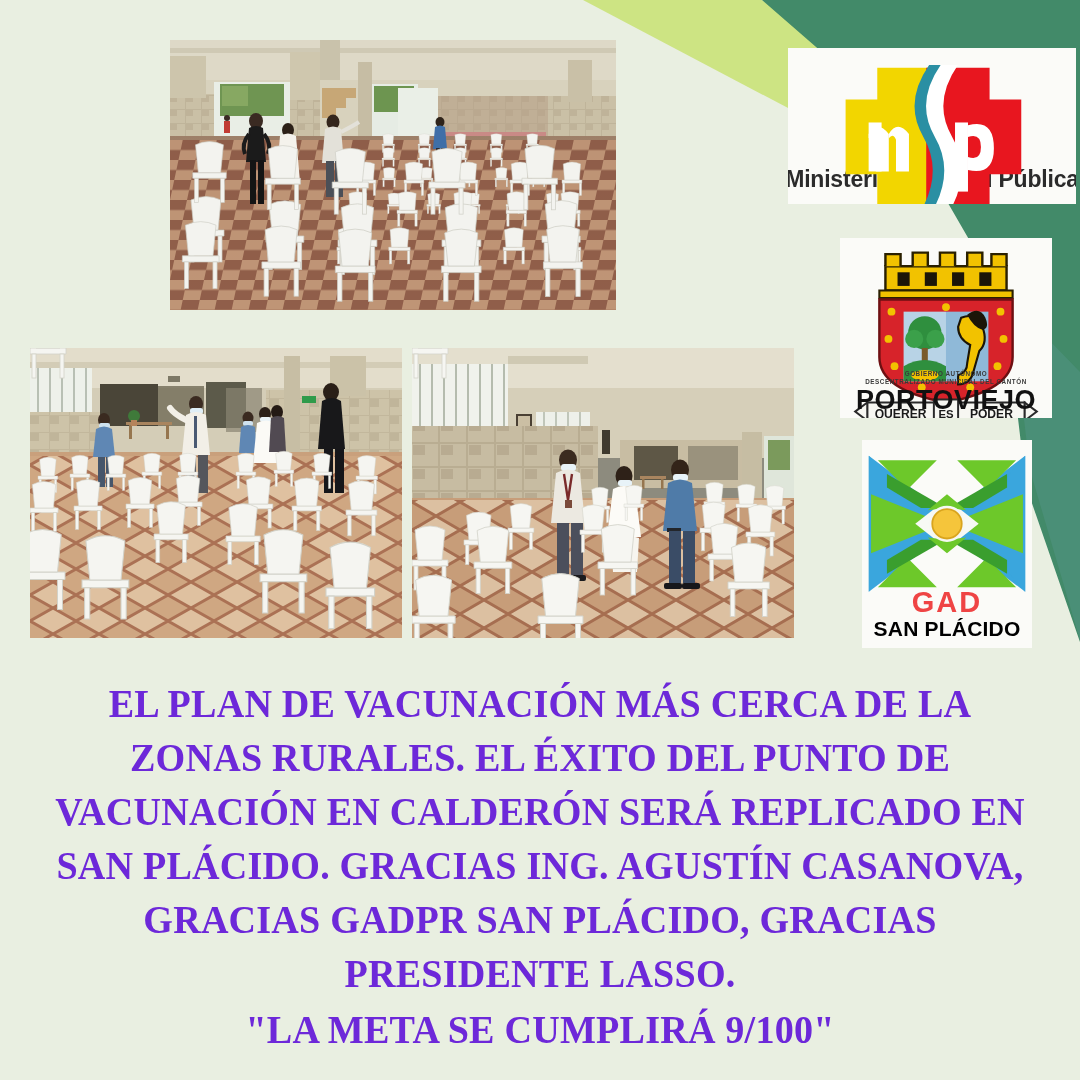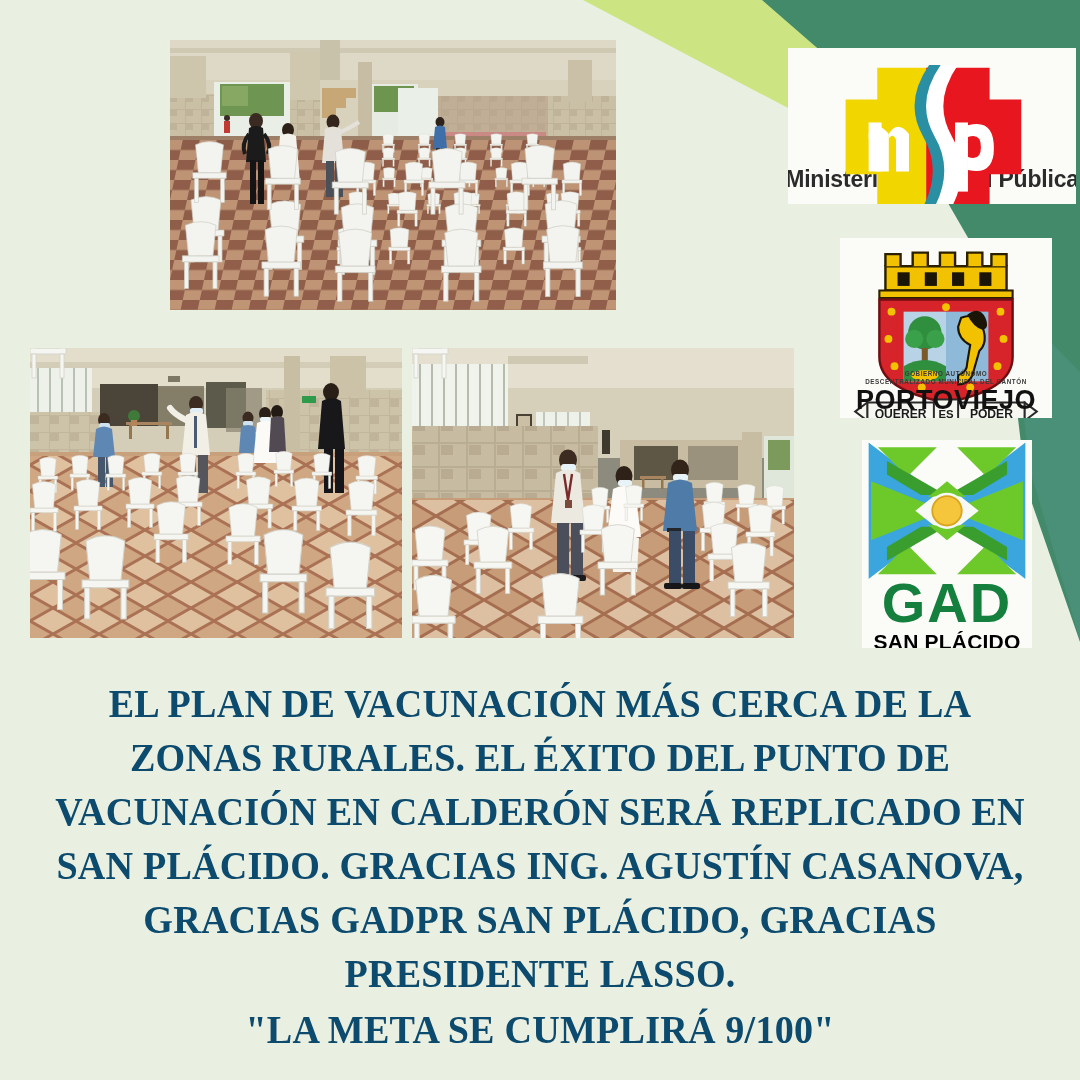--- a/index.html
+++ b/index.html
@@ -66,32 +66,32 @@
   }
   .pov-name{
     font-family:"Liberation Sans",sans-serif;
     font-weight:900;font-size:27px;color:#111;letter-spacing:.5px;
     line-height:1;margin-top:1px;
   }
 
   .gad-mark{width:100%;height:140px;}
   .gad-name{
     font-family:"Liberation Sans",sans-serif;
-    font-weight:900;font-size:56px;color:#15803d;letter-spacing:2px;line-height:.95;
+    font-weight:900;font-size:29px;color:#ef4444;letter-spacing:2px;line-height:.95;
   }
   .gad-sub{
     font-family:"Liberation Sans",sans-serif;
     font-weight:900;font-size:21px;color:#000000;letter-spacing:.2px;line-height:1;
     margin-top:1px;white-space:nowrap;
   }
 
   
   #caption{
     position:absolute;left:0;top:676px;width:1080px;
-    text-align:center;color:#0c4a6e;
+    text-align:center;color:#6d28d9;
   }
   #caption .ln{
     display:block;
     font-family:"Liberation Serif",serif;
     font-weight:700;
     font-size:41px;
     line-height:54px;
     letter-spacing:.2px;
     transform:scaleX(.93);
     transform-origin:center;

